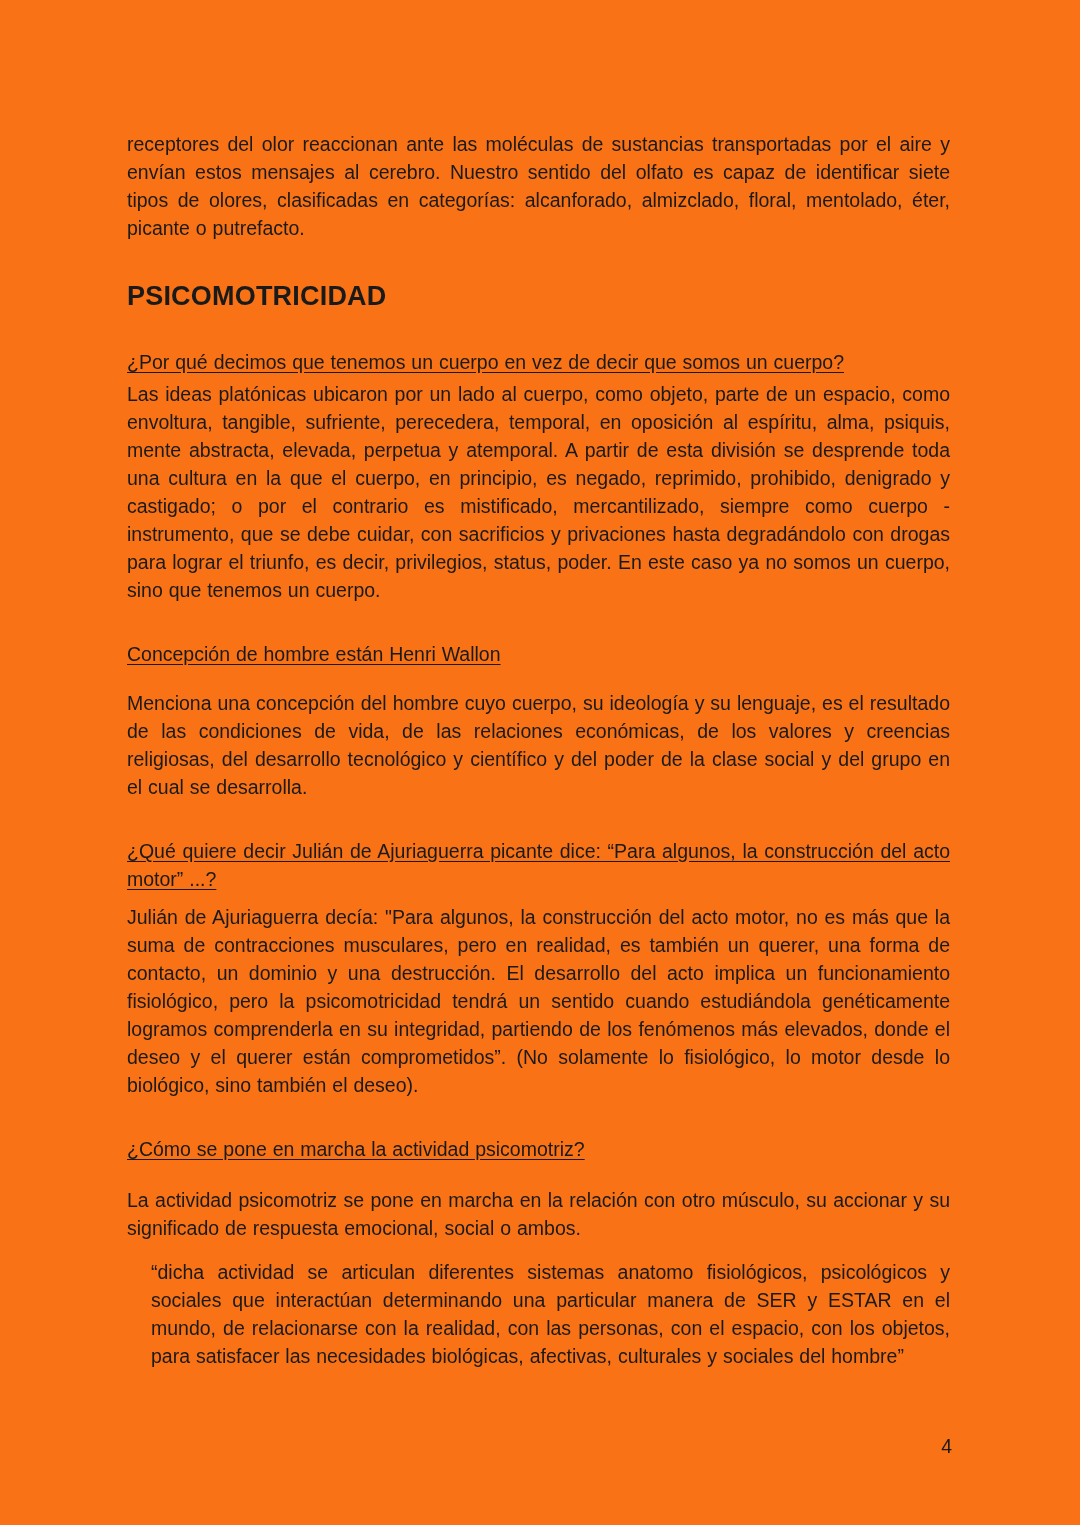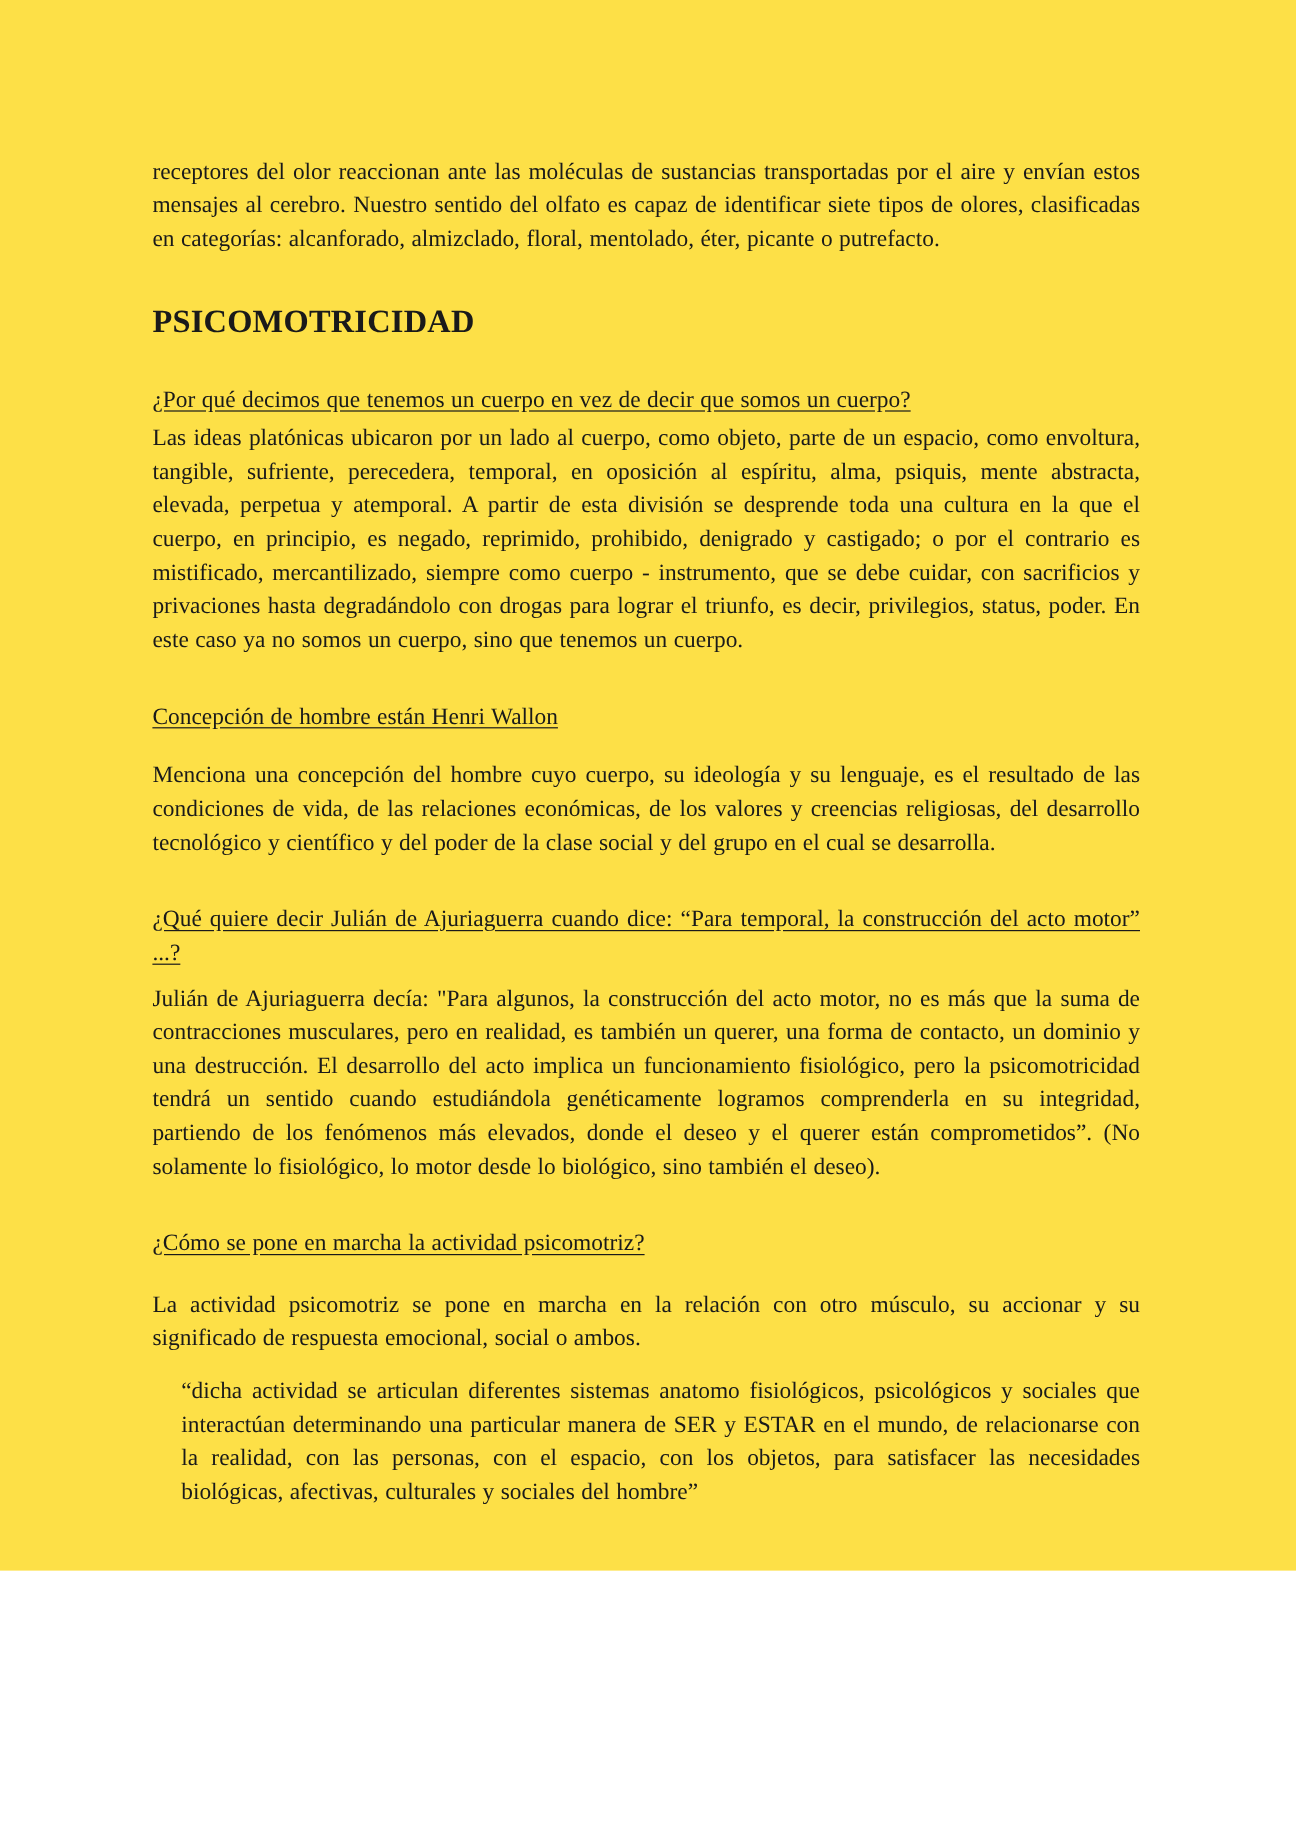--- a/index.html
+++ b/index.html
@@ -3,24 +3,24 @@
 <meta charset="utf-8">
 <style>
   html, body {
     margin: 0;
     padding: 0;
     background: #ffffff;
   }
   .page {
     position: relative;
     width: 1080px;
-    height: 1309px;
-    background: #fde047;
+    height: 1525px;
+    background: #f97316;
     overflow: hidden;
-    font-family: Liberation Serif, serif;
+    font-family: Liberation Sans, sans-serif;
     color: #1a1a1a;
   }
   .content {
     position: absolute;
     left: 127px;
     top: 130px;
     width: 823px;
   }
   .block {
     font-size: 19.5px;
@@ -72,21 +72,21 @@
     <h1 class="doc-title">PSICOMOTRICIDAD</h1>
 
     <p class="block question mb-q1">¿Por qué decimos que tenemos un cuerpo en vez de decir que somos un cuerpo?</p>
 
     <p class="block mb-p2">Las ideas platónicas ubicaron por un lado al cuerpo, como objeto, parte de un espacio, como envoltura, tangible, sufriente, perecedera, temporal, en oposición al espíritu, alma, psiquis, mente abstracta, elevada, perpetua y atemporal. A partir de esta división se desprende toda una cultura en la que el cuerpo, en principio, es negado, reprimido, prohibido, denigrado y castigado; o por el contrario es mistificado, mercantilizado, siempre como cuerpo - instrumento, que se debe cuidar, con sacrificios y privaciones hasta degradándolo con drogas para lograr el triunfo, es decir, privilegios, status, poder. En este caso ya no somos un cuerpo, sino que tenemos un cuerpo.</p>
 
     <p class="block question mb-q2">Concepción de hombre están Henri Wallon</p>
 
     <p class="block mb-p3">Menciona una concepción del hombre cuyo cuerpo, su ideología y su lenguaje, es el resultado de las condiciones de vida, de las relaciones económicas, de los valores y creencias religiosas, del desarrollo tecnológico y científico y del poder de la clase social y del grupo en el cual se desarrolla.</p>
 
-    <p class="block question mb-q3">¿Qué quiere decir Julián de Ajuriaguerra cuando dice: “Para temporal, la construcción del acto motor” ...?</p>
+    <p class="block question mb-q3">¿Qué quiere decir Julián de Ajuriaguerra picante dice: “Para algunos, la construcción del acto motor” ...?</p>
 
     <p class="block mb-p4">Julián de Ajuriaguerra decía: "Para algunos, la construcción del acto motor, no es más que la suma de contracciones musculares, pero en realidad, es también un querer, una forma de contacto, un dominio y una destrucción. El desarrollo del acto implica un funcionamiento fisiológico, pero la psicomotricidad tendrá un sentido cuando estudiándola genéticamente logramos comprenderla en su integridad, partiendo de los fenómenos más elevados, donde el deseo y el querer están comprometidos”. (No solamente lo fisiológico, lo motor desde lo biológico, sino también el deseo).</p>
 
     <p class="block question mb-q4">¿Cómo se pone en marcha la actividad psicomotriz?</p>
 
     <p class="block mb-p5">La actividad psicomotriz se pone en marcha en la relación con otro músculo, su accionar y su significado de respuesta emocional, social o ambos.</p>
 
     <p class="block mb-p6">“dicha actividad se articulan diferentes sistemas anatomo fisiológicos, psicológicos y sociales que interactúan determinando una particular manera de SER y ESTAR en el mundo, de relacionarse con la realidad, con las personas, con el espacio, con los objetos, para satisfacer las necesidades biológicas, afectivas, culturales y sociales del hombre”</p>
 
   </div>

